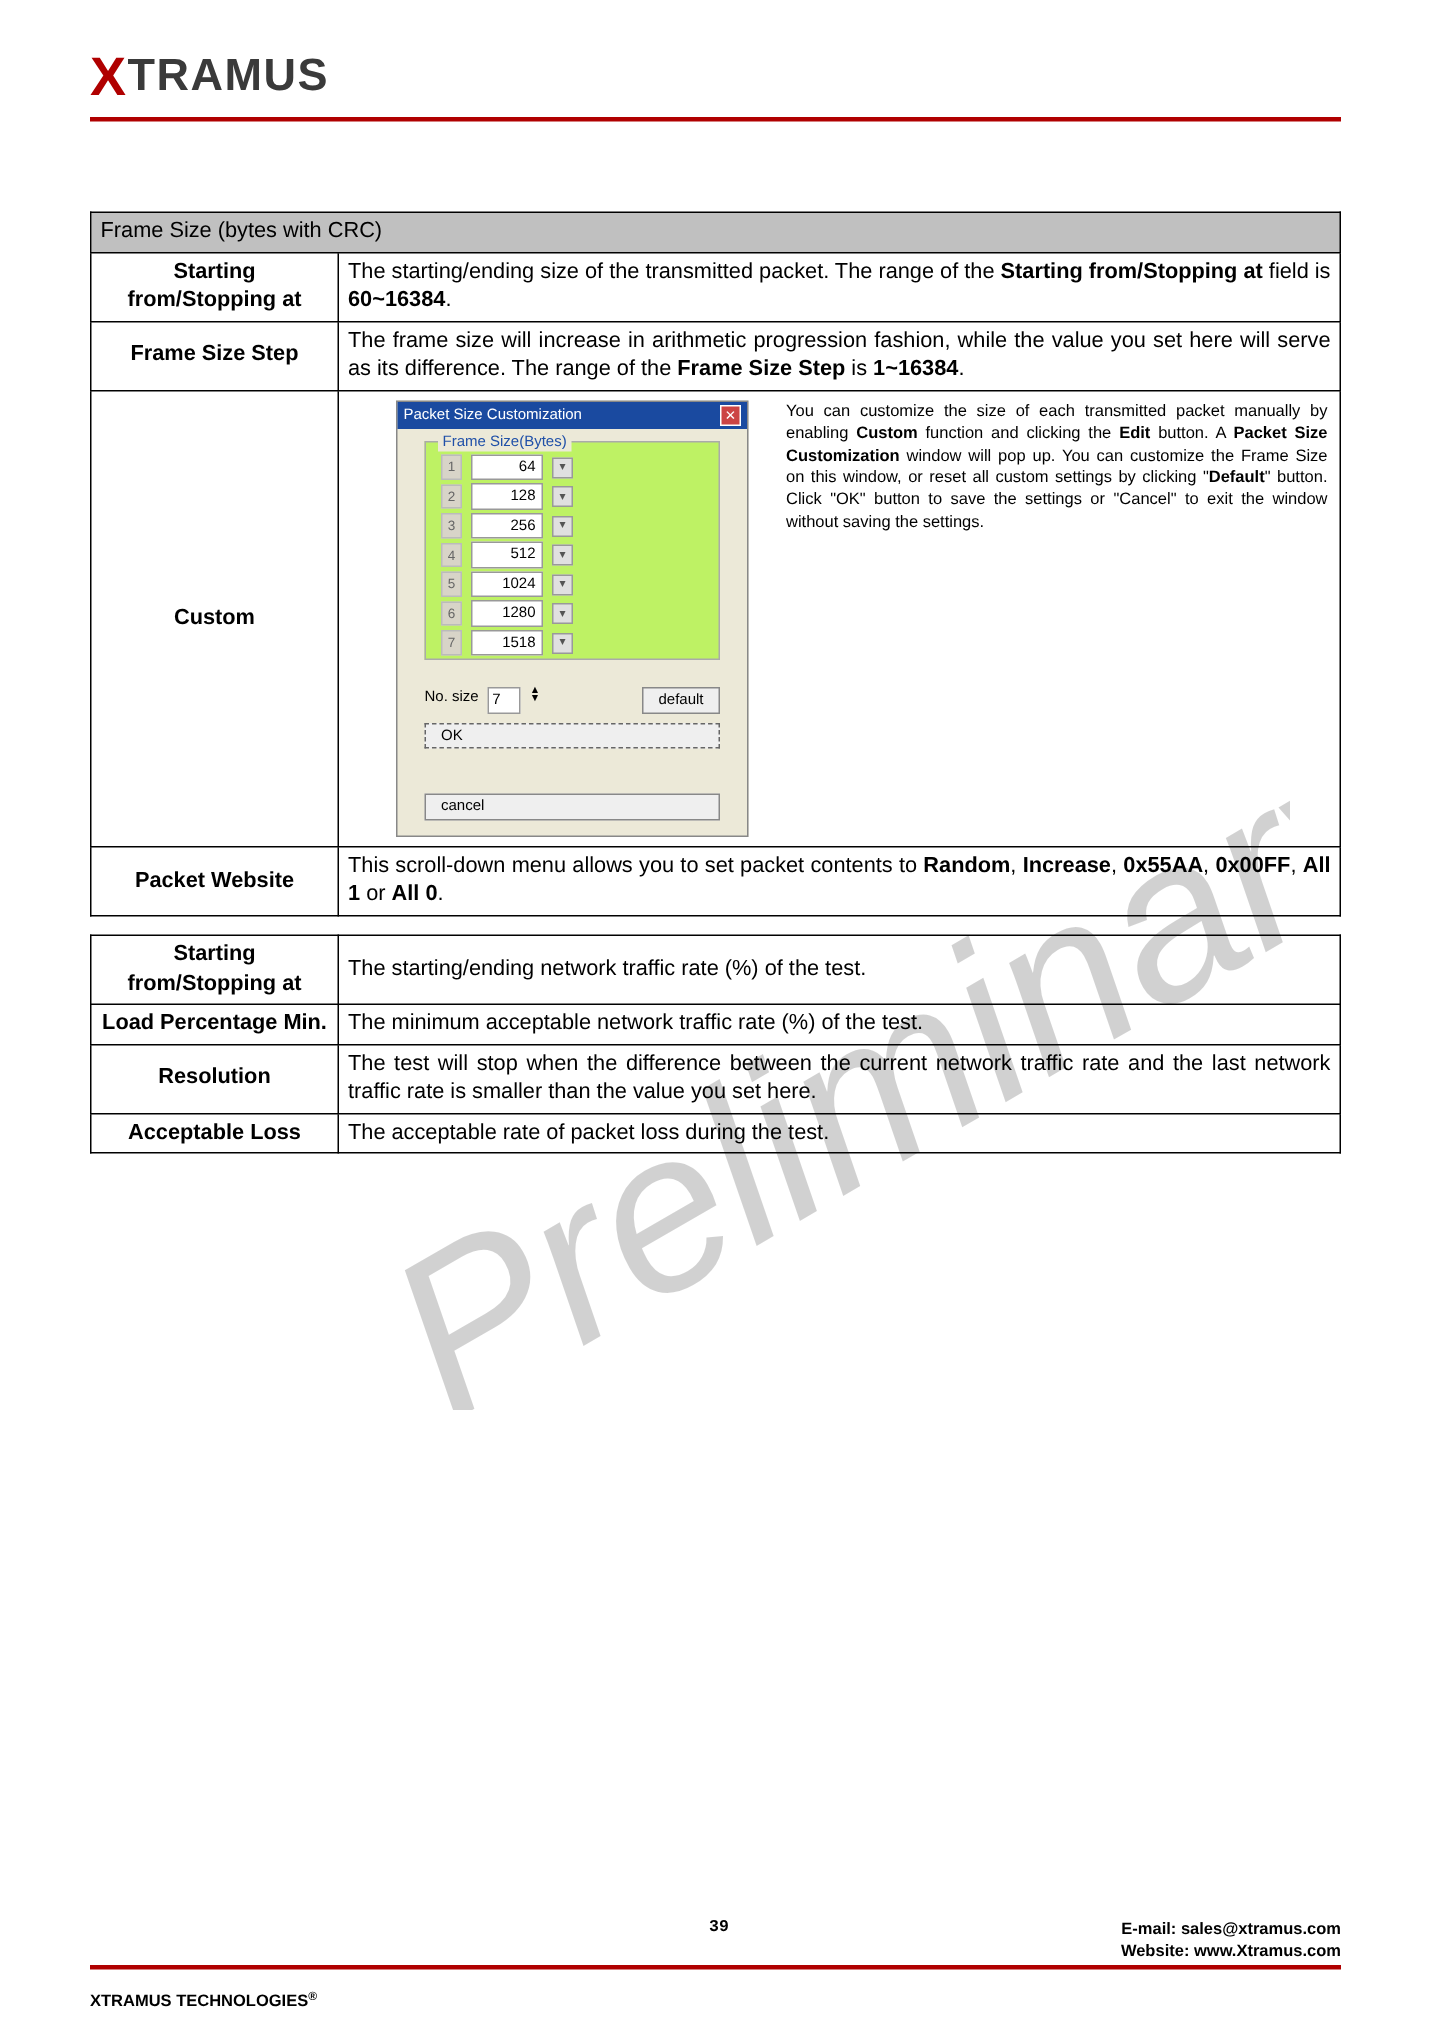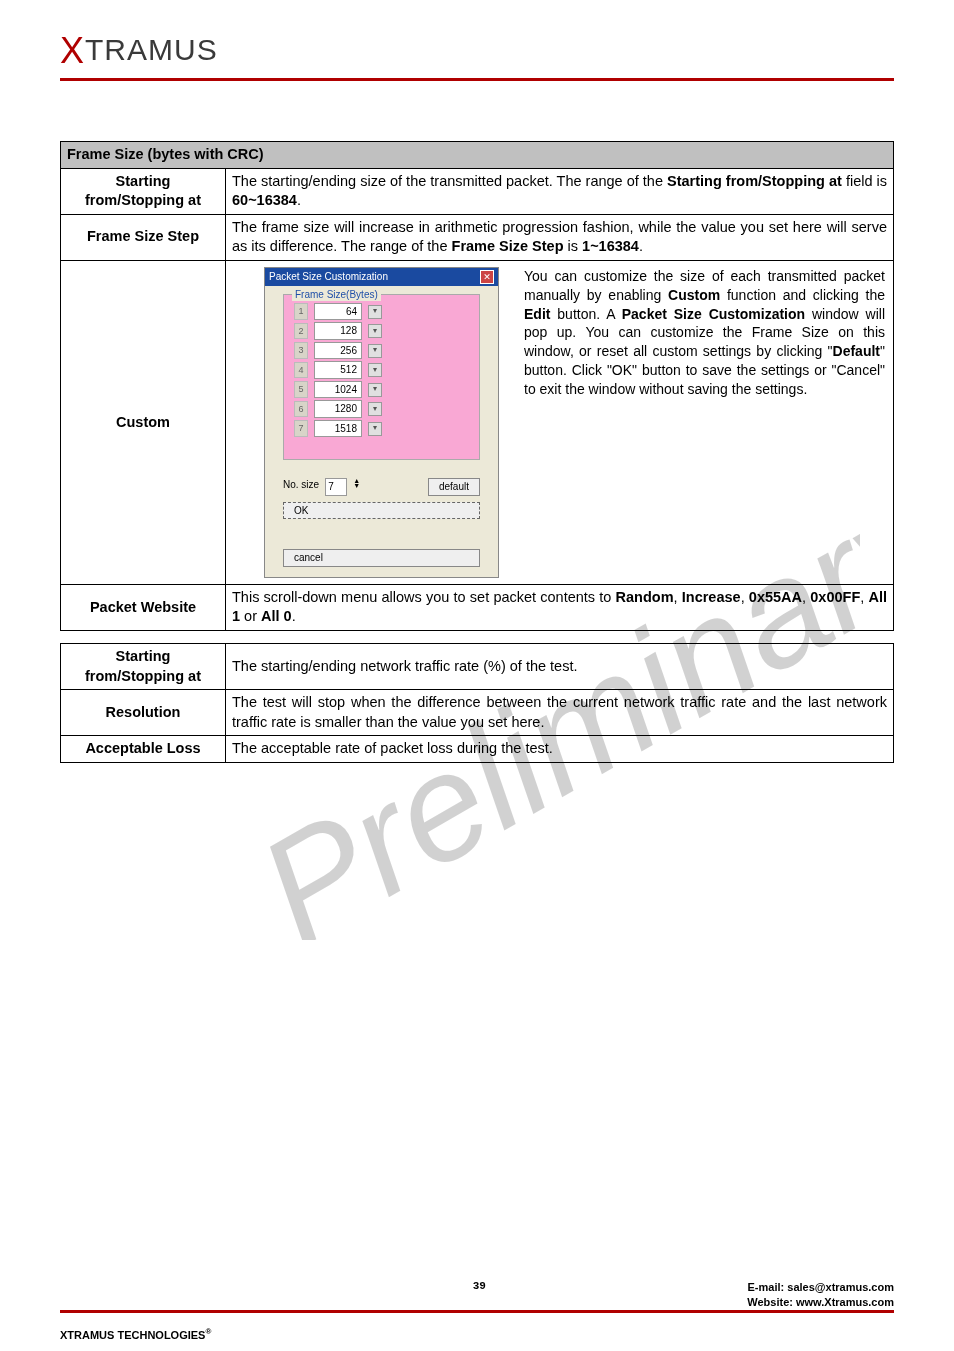--- a/index.html
+++ b/index.html
@@ -9,21 +9,21 @@
     width: 954px;
     height: 1351px;
     position: relative;
     color: #000;
   }
   .page {
     padding: 30px 60px 0 60px;
   }
   .logo {
     font-size: 30px;
-    font-weight: normal;
+    font-weight: bold;
     color: #3a3a3a;
     letter-spacing: 1px;
     margin-bottom: 6px;
   }
   .logo .x {
     color: #b00000;
     font-size: 36px;
     vertical-align: -3px;
   }
   .hr-top {
@@ -40,21 +40,21 @@
   }
   table.main td, table.main th {
     border: 1.5px solid #000;
     padding: 3px 6px;
     vertical-align: middle;
   }
   .header-row {
     background: #c0c0c0;
   }
   .header-row td {
-    font-weight: bold;
+    font-weight: normal;
   }
   .label-col {
     width: 165px;
     text-align: center;
     font-weight: bold;
     background: #fff;
   }
   .content-col {
     text-align: justify;
   }
@@ -87,23 +87,23 @@
   .dialog-title .close {
     background: #c44; color: #fff; width: 14px; height: 14px;
     display: inline-flex; align-items: center; justify-content: center;
     font-size: 9px; border: 1px solid #fff;
   }
   .dialog-body {
     padding: 8px 18px 10px 18px;
   }
   .fs-group {
     border: 1px solid #aaa;
-    padding: 6px 10px 20px;
+    padding: 6px 10px 0;
     position: relative;
-    background: #f9a8d4;
+    background: #bef264;
   }
   .fs-group .legend {
     position: absolute; top: -7px; left: 8px; background: #ece9d8;
     padding: 0 3px; color: #2050a8; font-size: 10px;
   }
   .fs-row {
     display: flex;
     align-items: center;
     gap: 6px;
     margin: 2px 0;
@@ -163,21 +163,21 @@
     gap: 30px;
     margin-top: 6px;
     flex-direction: column;
   }
   .dlg-btn.dashed {
     border: 1px dashed #666;
   }
   .custom-text {
     flex: 1;
     text-align: justify;
-    font-size: 14px;
+    font-size: 11px;
     line-height: 1.35;
   }
   .watermark {
     position: absolute;
     top: 380px;
     left: 100px;
     width: 760px;
     height: 560px;
     pointer-events: none;
   }
@@ -312,20 +312,24 @@
   </tbody>
     </table>
 
   <table class="main">
     <tbody>
     <tr>
       <td class="label-col">Starting from/Stopping at</td>
       <td class="content-col">The starting/ending network traffic rate (%) of the test.</td>
     </tr>
     <tr>
+      <td class="label-col">Load Percentage Min.</td>
+      <td class="content-col">The minimum acceptable network traffic rate (%) of the test.</td>
+    </tr>
+    <tr>
       <td class="label-col">Resolution</td>
       <td class="content-col">The test will stop when the difference between the current network traffic rate and the last network traffic rate is smaller than the value you set here.</td>
     </tr>
     <tr>
       <td class="label-col">Acceptable Loss</td>
       <td class="content-col">The acceptable rate of packet loss during the test.</td>
     </tr>
   </tbody>
     </table>
 </div>

